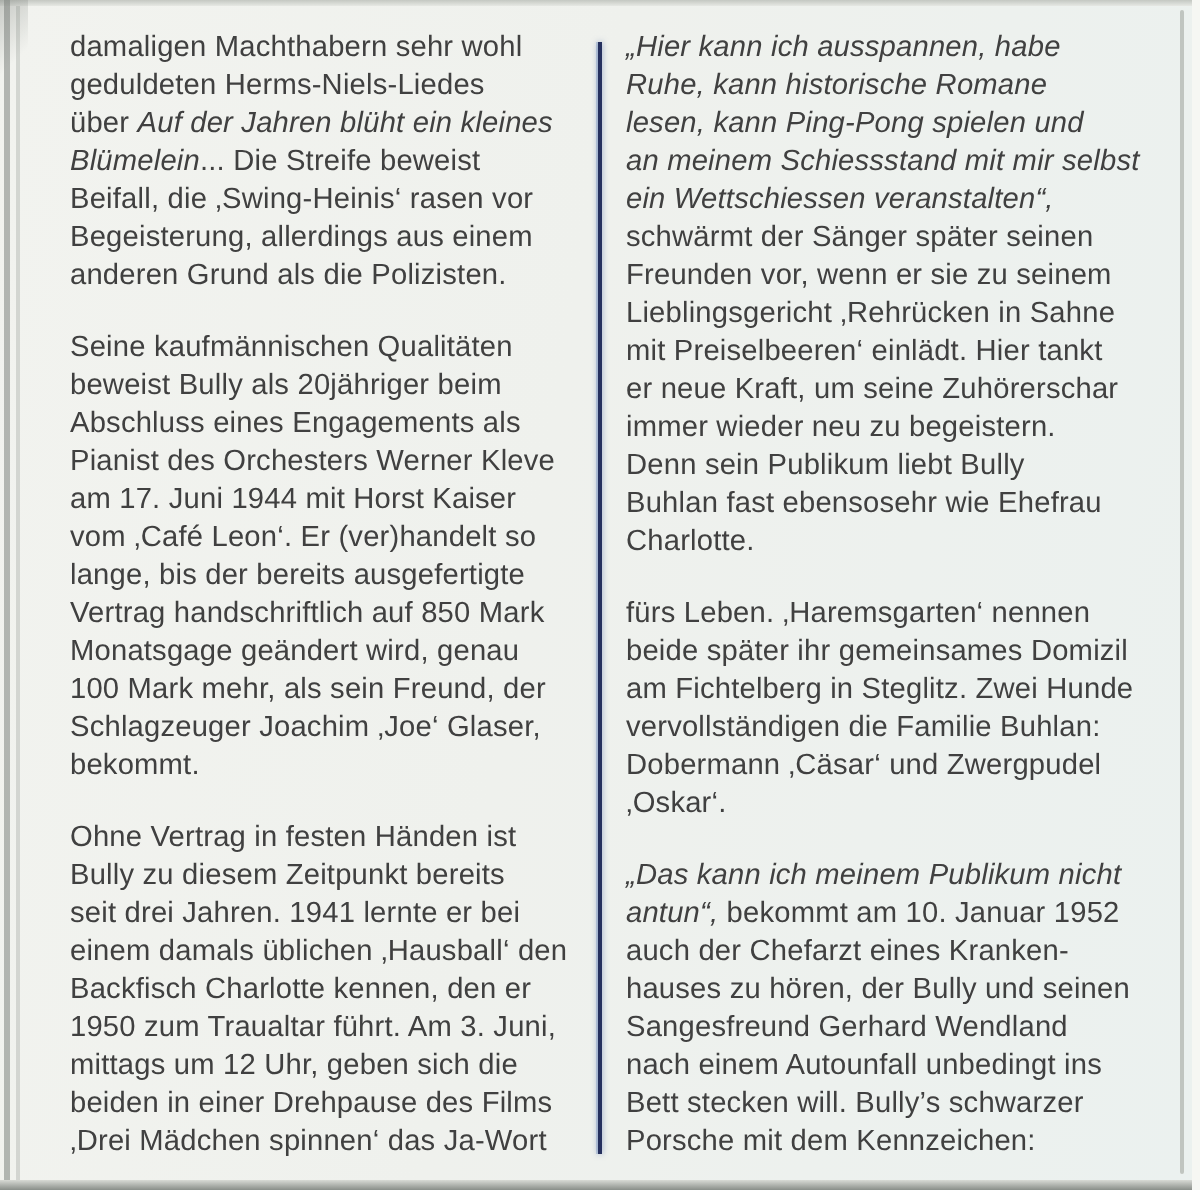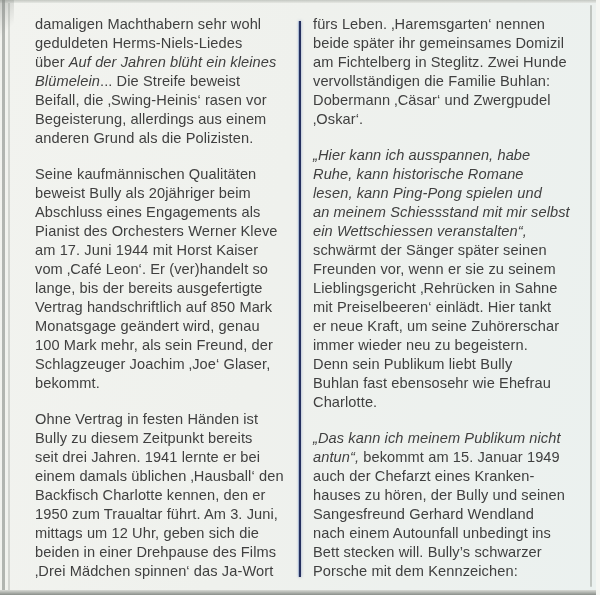--- a/index.html
+++ b/index.html
@@ -94,42 +94,42 @@
 Backfisch Charlotte kennen, den er
 1950 zum Traualtar führt. Am 3. Juni,
 mittags um 12 Uhr, geben sich die
 beiden in einer Drehpause des Films
 ‚Drei Mädchen spinnen‘ das Ja-Wort</span></p>
   </div>
 
   <div class="divider"></div>
 
   <div class="col col-right">
-    <p class="para"><span>fürs Leben. ‚Haremsgarten‘ nennen
-beide später ihr gemeinsames Domizil
-am Fichtelberg in Steglitz. Zwei Hunde
-vervollständigen die Familie Buhlan:
-Dobermann ‚Cäsar‘ und Zwergpudel
-‚Oskar‘.</span></p>
     <p class="para"><span class="italic">„Hier kann ich ausspannen, habe
 Ruhe, kann historische Romane
 lesen, kann Ping-Pong spielen und
 an meinem Schiessstand mit mir selbst
 ein Wettschiessen veranstalten“,</span><span>
 schwärmt der Sänger später seinen
 Freunden vor, wenn er sie zu seinem
 Lieblingsgericht ‚Rehrücken in Sahne
 mit Preiselbeeren‘ einlädt. Hier tankt
 er neue Kraft, um seine Zuhörerschar
 immer wieder neu zu begeistern.
 Denn sein Publikum liebt Bully
 Buhlan fast ebensosehr wie Ehefrau
 Charlotte.</span></p>
+    <p class="para"><span>fürs Leben. ‚Haremsgarten‘ nennen
+beide später ihr gemeinsames Domizil
+am Fichtelberg in Steglitz. Zwei Hunde
+vervollständigen die Familie Buhlan:
+Dobermann ‚Cäsar‘ und Zwergpudel
+‚Oskar‘.</span></p>
     <p class="para"><span class="italic">„Das kann ich meinem Publikum nicht
-antun“,</span><span> bekommt am 15. Januar 1949
+antun“,</span><span> bekommt am 10. Januar 1952
 auch der Chefarzt eines Kranken-
 hauses zu hören, der Bully und seinen
 Sangesfreund Gerhard Wendland
 nach einem Autounfall unbedingt ins
 Bett stecken will. Bully’s schwarzer
 Porsche mit dem Kennzeichen:</span></p>
   </div>
 
   <div class="edge-right"></div>
   <div class="edge-bottom"></div>

